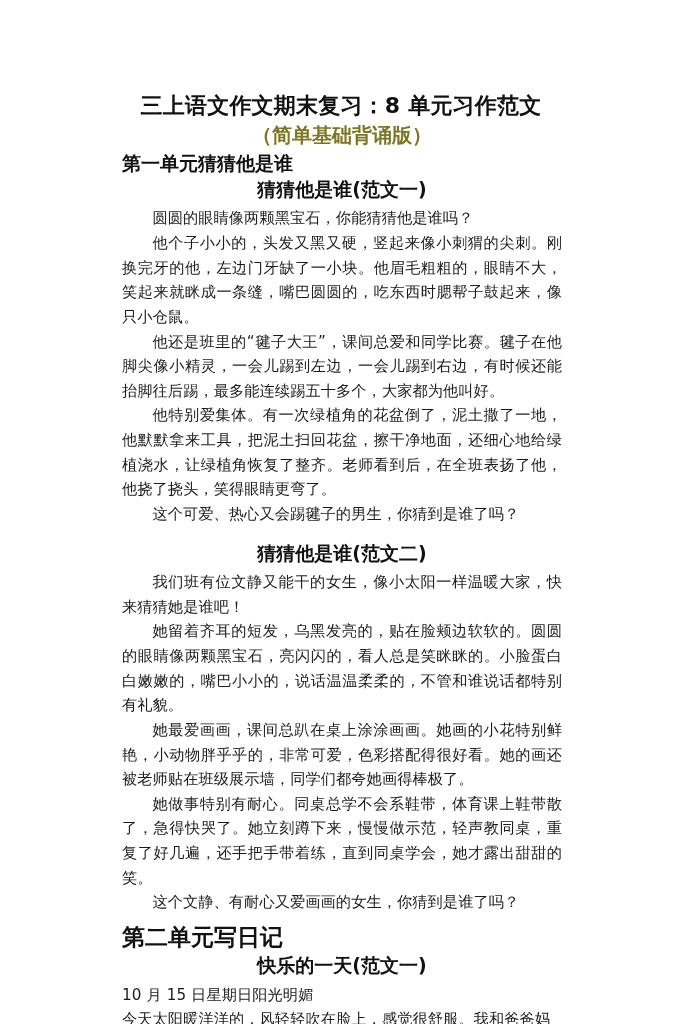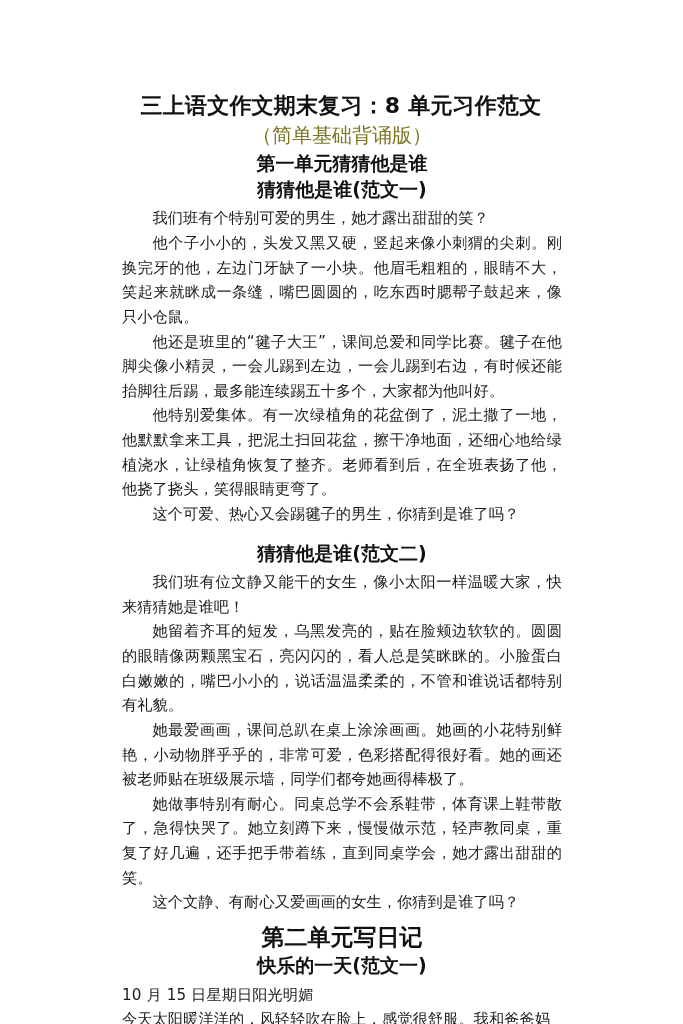--- a/index.html
+++ b/index.html
@@ -39,32 +39,32 @@
     text-align: center;
     letter-spacing: 0.2px;
     color: #111111;
     margin: 0 0 2px 0;
     white-space: nowrap;
     margin-left: -2px;
   }
 
   .doc-subtitle {
     font-size: 20px;
-    font-weight: normal;
+    font-weight: bold;
     line-height: 1.3;
     text-align: center;
     color: #7d7524;
     margin: 0 0 3px 0;
   }
 
   .unit-heading {
     font-size: 19px;
     font-weight: bold;
     line-height: 1.35;
-    text-align: center;
+    text-align: left;
     color: #111111;
     margin: 0;
   }
 
   .unit-heading.big {
     font-size: 23px;
     line-height: 1.4;
     margin-top: 6px;
   }
 
@@ -128,21 +128,21 @@
 
     <h1 class="doc-title">三上语文作文期末复习：8 单元习作范文</h1>
 
     <h2 class="doc-subtitle">（简单基础背诵版）</h2>
 
     <h3 class="unit-heading">第一单元猜猜他是谁</h3>
 
     <h4 class="essay-heading">猜猜他是谁(范文一)</h4>
 
     <div class="body-block">
-      <p class="para first-after-heading">我们班有个特别可爱的男生，她才露出甜甜的笑？</p>
+      <p class="para first-after-heading">圆圆的眼睛像两颗黑宝石，你能猜猜他是谁吗？</p>
       <p class="para">他个子小小的，头发又黑又硬，竖起来像小刺猬的尖刺。刚换完牙的他，左边门牙缺了一小块。他眉毛粗粗的，眼睛不大，笑起来就眯成一条缝，嘴巴圆圆的，吃东西时腮帮子鼓起来，像只小仓鼠。</p>
       <p class="para">他还是班里的“毽子大王”，课间总爱和同学比赛。毽子在他脚尖像小精灵，一会儿踢到左边，一会儿踢到右边，有时候还能抬脚往后踢，最多能连续踢五十多个，大家都为他叫好。</p>
       <p class="para">他特别爱集体。有一次绿植角的花盆倒了，泥土撒了一地，他默默拿来工具，把泥土扫回花盆，擦干净地面，还细心地给绿植浇水，让绿植角恢复了整齐。老师看到后，在全班表扬了他，他挠了挠头，笑得眼睛更弯了。</p>
       <p class="para">这个可爱、热心又会踢毽子的男生，你猜到是谁了吗？</p>
     </div>
 
     <h4 class="essay-heading spaced">猜猜他是谁(范文二)</h4>
 
     <div class="body-block">
       <p class="para first-after-heading">我们班有位文静又能干的女生，像小太阳一样温暖大家，快来猜猜她是谁吧！</p>

